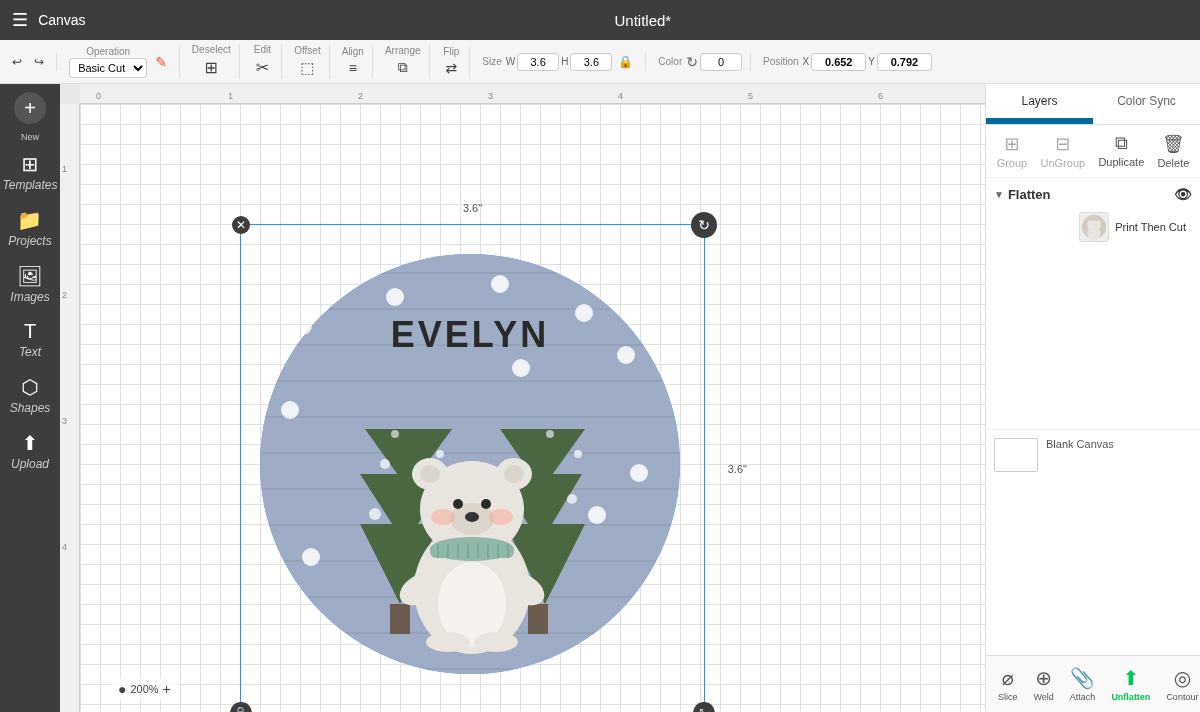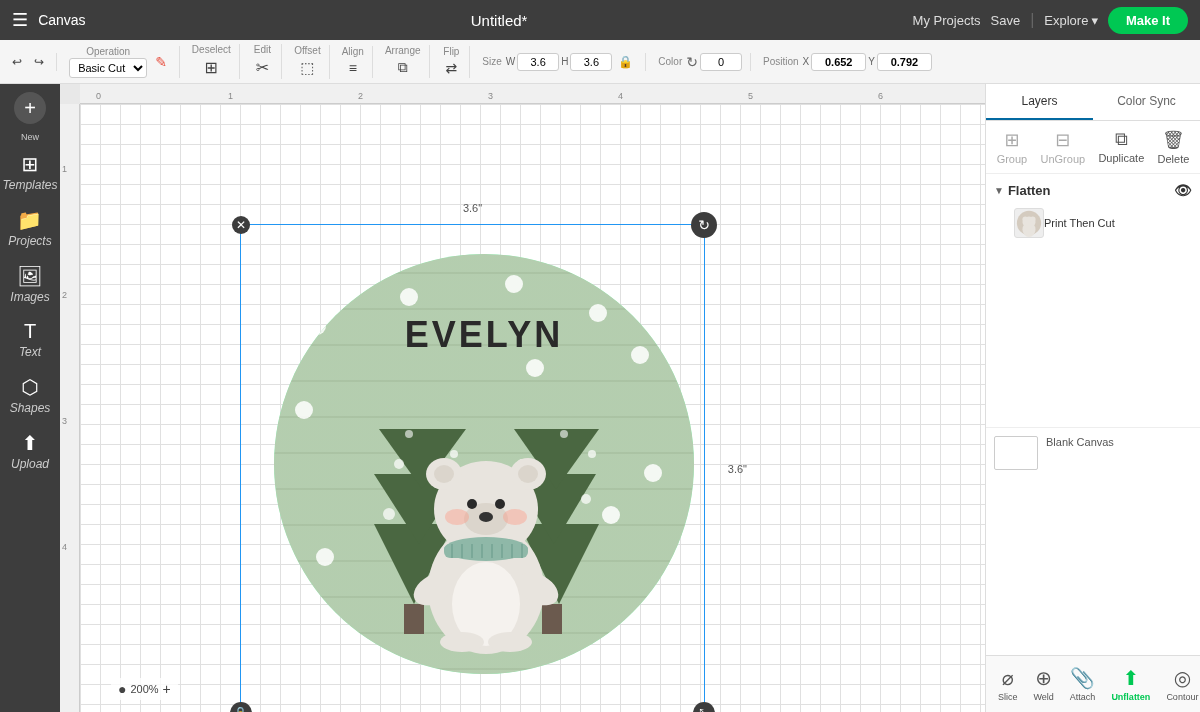--- a/index.html
+++ b/index.html
@@ -60,50 +60,50 @@
     .dimension-top { position: absolute; top: -22px; left: 50%; transform: translateX(-50%); font-size: 11px; color: #555; }
     .dimension-right { position: absolute; right: -42px; top: 50%; transform: translateY(-50%); font-size: 11px; color: #555; }
     .handle-tl { position: absolute; top: -8px; left: -8px; width: 18px; height: 18px; background: #3d3d3d; border-radius: 50%; display: flex; align-items: center; justify-content: center; cursor: pointer; }
     .handle-tr { position: absolute; top: -12px; right: -12px; width: 26px; height: 26px; background: #3d3d3d; border-radius: 50%; display: flex; align-items: center; justify-content: center; cursor: pointer; }
     .handle-bl { position: absolute; bottom: -10px; left: -10px; width: 22px; height: 22px; background: #3d3d3d; border-radius: 50%; display: flex; align-items: center; justify-content: center; cursor: pointer; }
     .handle-br { position: absolute; bottom: -10px; right: -10px; width: 22px; height: 22px; background: #3d3d3d; border-radius: 50%; display: flex; align-items: center; justify-content: center; cursor: pointer; color: white; font-size: 12px; }
 
     
     .illustration-circle {
       width: 420px; height: 420px; border-radius: 50%; position: absolute;
-      top: 30px; left: 34px;
-      background: #86efac;
+      top: 30px; left: 20px;
+      background: #3b82f6;
       overflow: hidden;
       display: flex; align-items: center; justify-content: center;
     }
     .wood-bg {
       position: absolute; inset: 0; border-radius: 50%;
       background: repeating-linear-gradient(180deg, #c8bfb0 0px, #c8bfb0 18px, #bab0a0 18px, #bab0a0 20px, #c8bfb0 20px, #c8bfb0 36px);
       opacity: 0.7;
     }
     .snow-dot { position: absolute; width: 18px; height: 18px; background: rgba(255,255,255,0.85); border-radius: 50%; }
     .evelyn-text {
       position: absolute; top: 60px; left: 50%; transform: translateX(-50%);
       font-family: 'Arial Black', sans-serif; font-size: 36px; font-weight: 900;
       color: #2a2a2a; letter-spacing: 3px; white-space: nowrap;
     }
 
     
     .right-panel { width: 215px; background: white; border-left: 1px solid #ddd; display: flex; flex-direction: column; }
     .panel-tabs { display: flex; border-bottom: 1px solid #ddd; }
     .panel-tab { flex: 1; text-align: center; padding: 10px 6px; font-size: 12px; font-weight: 500; cursor: pointer; color: #666; }
-    .panel-tab.active { border-bottom: 2px solid #0369a1; color: #333; }
+    .panel-tab.active { border-bottom: 6px solid #0369a1; color: #333; }
     .panel-actions { display: flex; justify-content: space-around; padding: 8px 4px; border-bottom: 1px solid #eee; }
     .panel-action-btn { display: flex; flex-direction: column; align-items: center; gap: 2px; cursor: pointer; opacity: 0.5; }
     .panel-action-btn.active { opacity: 1; }
     .panel-action-icon { font-size: 18px; color: #555; }
     .panel-action-label { font-size: 11px; color: #555; }
     .layer-section { padding: 8px; }
     .layer-header { display: flex; align-items: center; gap: 4px; font-size: 13px; font-weight: 600; color: #333; margin-bottom: 6px; }
-    .layer-item { display: flex; align-items: center; padding: 4px 6px; border-radius: 4px; cursor: pointer; }
+    .layer-item { display: flex; align-items: center; gap: 6px; padding: 4px 6px; border-radius: 4px; cursor: pointer; justify-content: flex-end; }
     .layer-thumb { width: 30px; height: 30px; border-radius: 3px; background: #eee; border: 1px solid #ddd; display: flex; align-items: center; justify-content: center; overflow: hidden; }
     .layer-name { font-size: 11px; color: #333; }
     .collapse-arrow { font-size: 10px; color: #666; cursor: pointer; }
 
     
     .bottom-toolbar { display: flex; justify-content: space-around; padding: 6px 4px; border-top: 1px solid #ddd; background: #f9f9f9; margin-top: auto; }
     .bottom-btn { display: flex; flex-direction: column; align-items: center; gap: 2px; cursor: pointer; padding: 4px 8px; }
     .bottom-btn-icon { font-size: 20px; color: #555; }
     .bottom-btn-label { font-size: 9px; color: #555; }
     .bottom-btn.highlighted .bottom-btn-label { color: #00c853; font-weight: 600; }
@@ -121,30 +121,20 @@
   </style>
 </head>
 <body>
 
 <div class="top-nav">
   <div class="top-nav-left">
     <span class="hamburger-icon">☰</span>
     <span class="canvas-label">Canvas</span>
   </div>
   <div class="top-nav-title">Untitled*</div>
-  <div class="top-nav-right">
-    <span class="nav-link">My Projects</span>
-    <span class="nav-link">Save</span>
-    <span class="nav-divider">|</span>
-    <span class="nav-explore">
-      <span>Explore</span>
-      <span>▾</span>
-    </span>
-    <button class="make-it-btn">Make It</button>
-  </div>
 </div>
 
 <div class="toolbar">
 
   <div class="toolbar-group">
     <button class="toolbar-btn">↩</button>
     <button class="toolbar-btn">↪</button>
   </div>
 
   <div class="toolbar-group">

